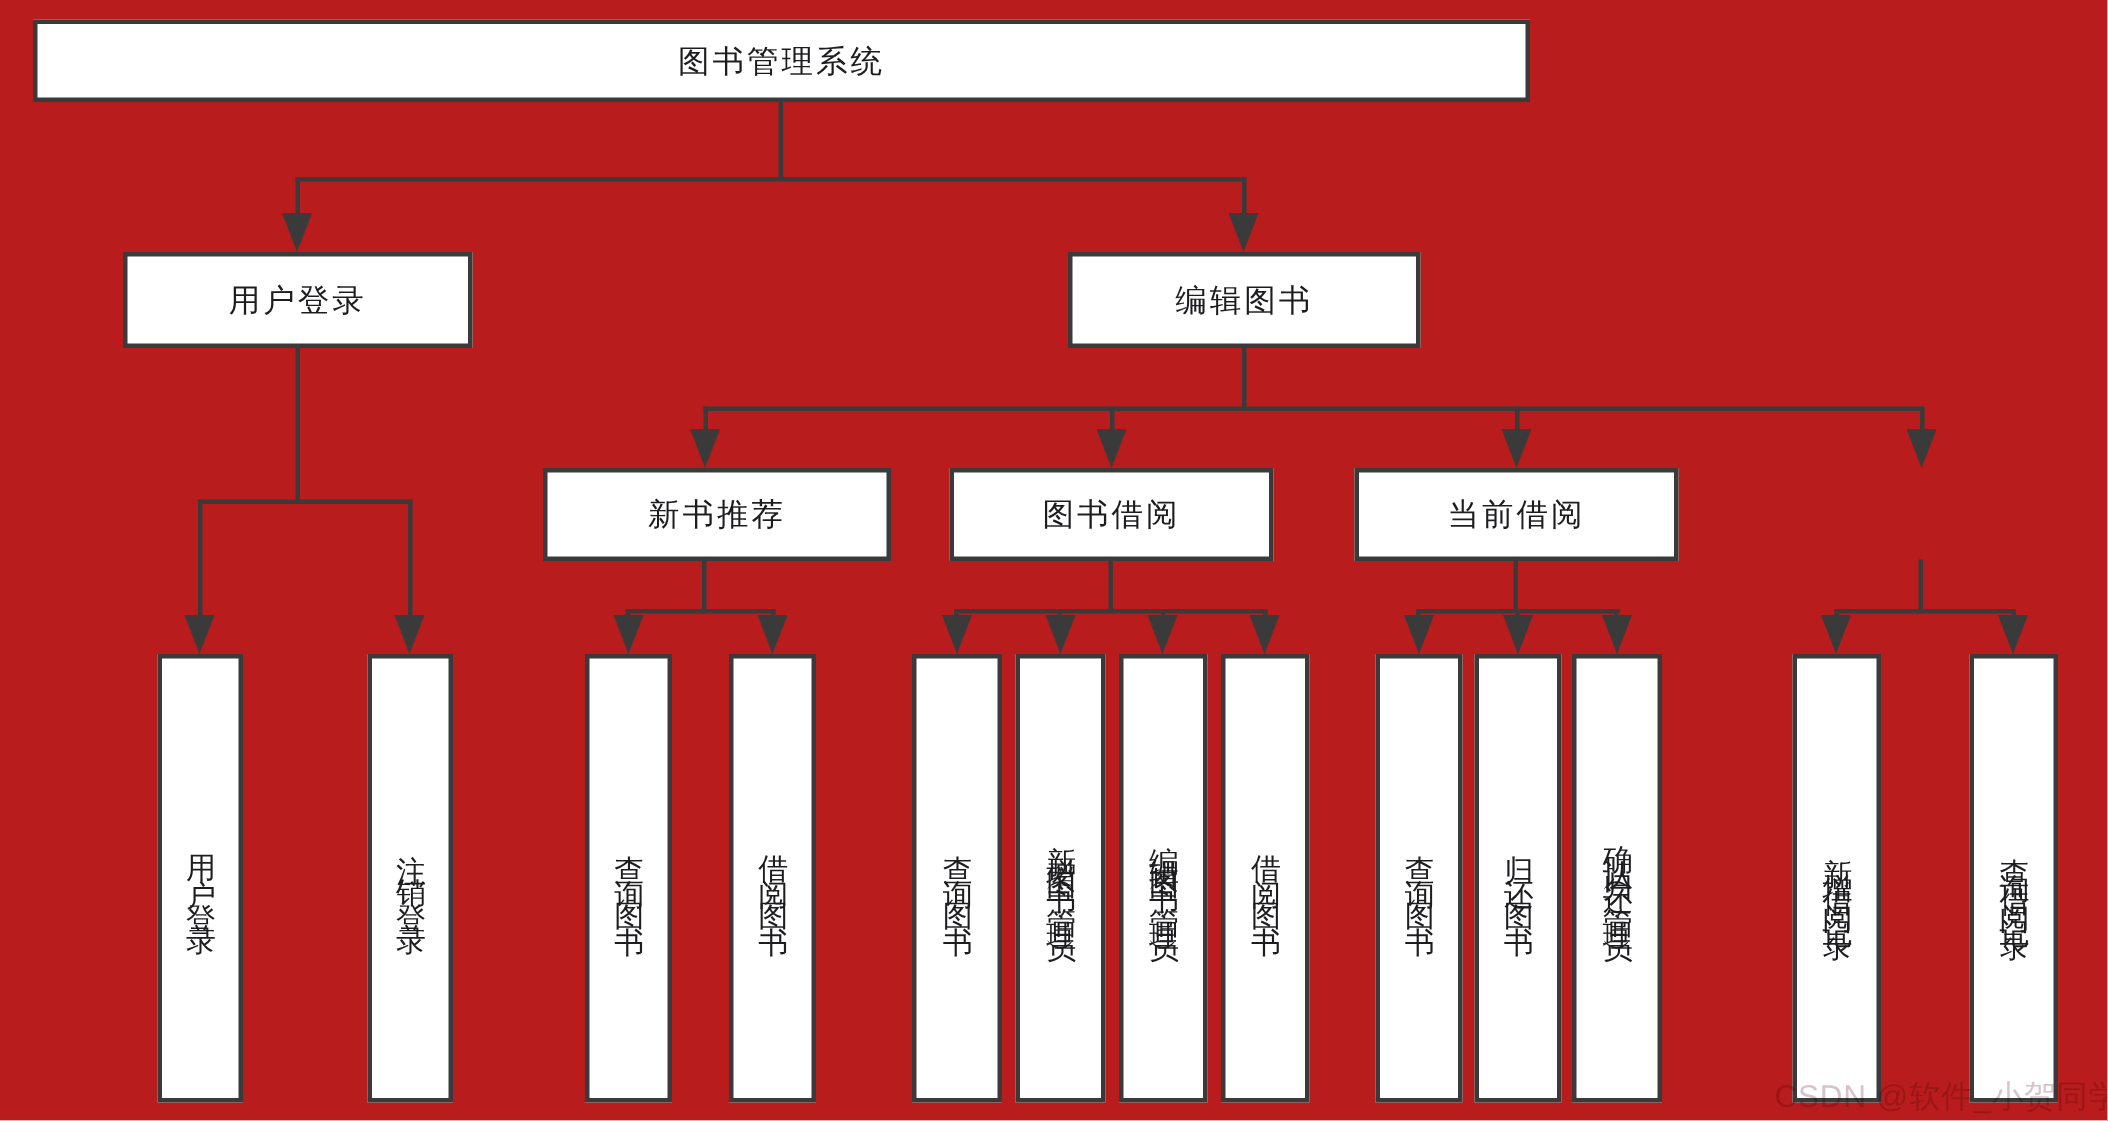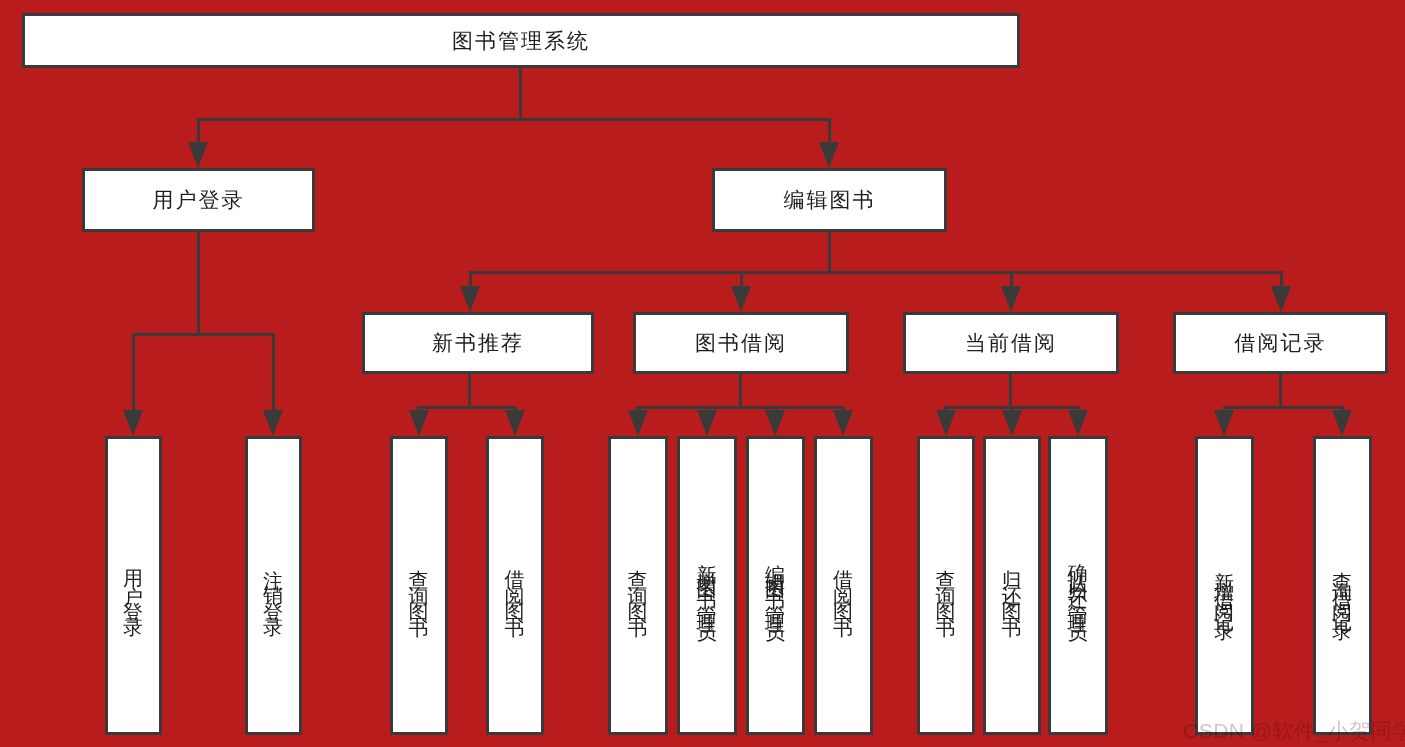--- a/index.html
+++ b/index.html
@@ -73,23 +73,20 @@
   <div class="arrow" style="left:1271px;top:286px;"></div>
 
   <div class="box hbox" style="left:362px;top:312px;width:232px;height:62px;">
     <span>新书推荐</span>
   </div>
   <div class="box hbox" style="left:633px;top:312px;width:216px;height:62px;text-align:right;">
     <span>图书借阅</span>
   </div>
   <div class="box hbox" style="left:903px;top:312px;width:216px;height:62px;">
     <span>当前借阅</span>
-  </div>
-  <div class="box hbox" style="left:1173px;top:312px;width:215px;height:62px;">
-    <span>借阅记录</span>
   </div>
 
   <div class="vline" style="left:468px;top:373px;height:34px;"></div>
   <div class="vline" style="left:739px;top:373px;height:34px;"></div>
   <div class="vline" style="left:1009px;top:373px;height:34px;"></div>
   <div class="vline" style="left:1279px;top:373px;height:34px;"></div>
 
   <div class="hline" style="left:417px;top:406px;width:100px;"></div>
   <div class="hline" style="left:636px;top:406px;width:209px;"></div>
   <div class="hline" style="left:944px;top:406px;width:136px;"></div>

